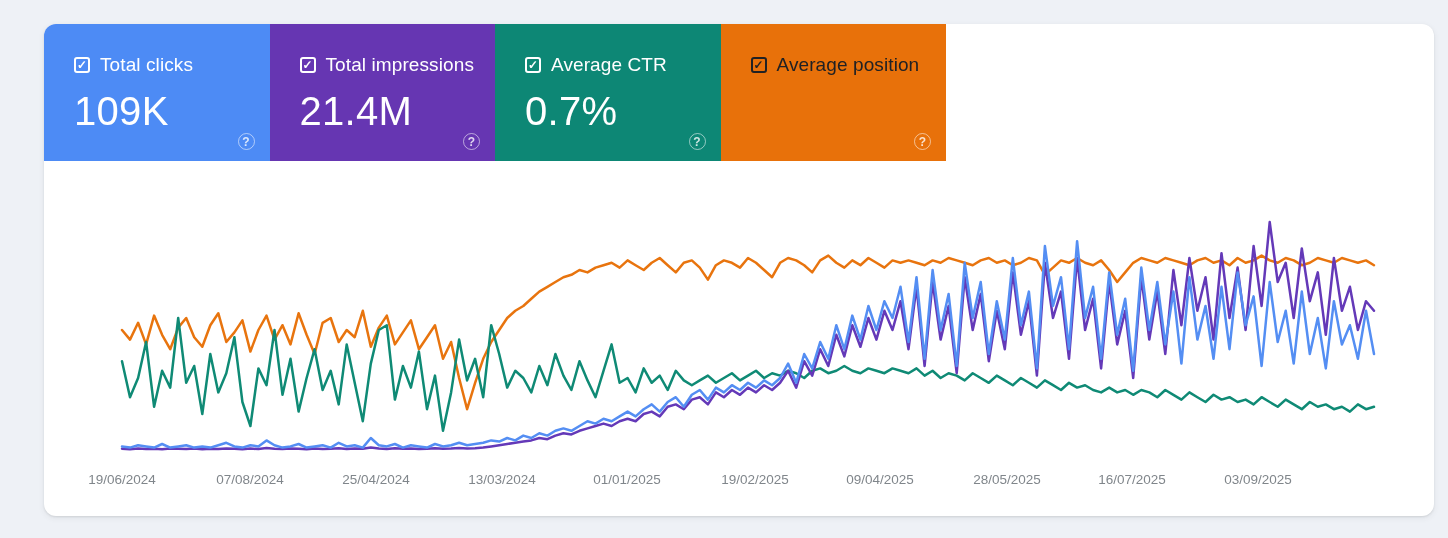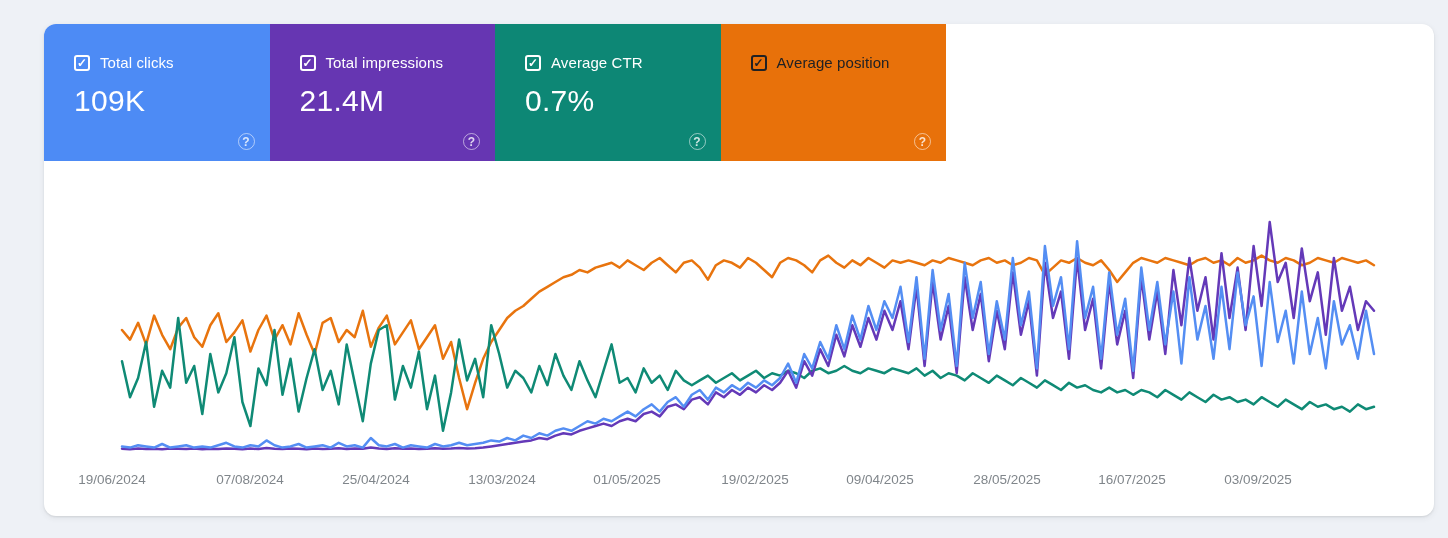--- a/index.html
+++ b/index.html
@@ -16,22 +16,22 @@
     width:225.5px; height:137px; position:relative; padding:30px 18px 0 30px;
     cursor:pointer;
   }
   .card:first-child { border-top-left-radius:12px; }
   .card-head { display:flex; align-items:center; gap:10px; }
   .cbox {
     width:16px; height:16px; border:2px solid currentColor; border-radius:3px;
     display:flex; align-items:center; justify-content:center;
     font-size:12px; font-weight:bold; line-height:1; flex:0 0 auto;
   }
-  .card-label { font-size:15px; letter-spacing:.1px; }
-  .card-value { margin-top:13px; font-size:30px; letter-spacing:.3px; }
+  .card-label { font-size:19px; letter-spacing:.1px; }
+  .card-value { margin-top:13px; font-size:40px; letter-spacing:.3px; }
   .help {
     position:absolute; right:15px; bottom:11px; width:17px; height:17px;
     border:1.5px solid rgba(255,255,255,.55); border-radius:50%;
     color:rgba(255,255,255,.8); font-size:12px; font-weight:bold;
     display:flex; align-items:center; justify-content:center; cursor:pointer;
   }
 
   .chart-wrap { position:absolute; left:0; top:156px; width:1390px; height:280px; }
   .chart-wrap svg { display:block; width:1390px; height:280px; }
 
@@ -88,25 +88,25 @@
   <div class="chart-wrap">
     <svg viewBox="0 0 1390 280" xmlns="http://www.w3.org/2000/svg">
         <polyline points="78.0,150.0 86.0,159.6 94.1,142.8 102.1,164.4 110.1,135.6 118.1,154.8 126.2,169.2 134.2,147.6 142.2,138.0 150.2,157.2 158.3,166.8 166.3,145.2 174.3,133.2 182.3,162.0 190.4,152.4 198.4,140.4 206.4,171.6 214.4,150.0 222.5,135.6 230.5,159.6 238.5,145.2 246.5,164.4 254.6,133.2 262.6,154.8 270.6,174.0 278.6,142.8 286.7,138.0 294.7,162.0 302.7,150.0 310.7,157.2 318.8,130.8 326.8,166.8 334.8,147.6 342.8,135.6 350.9,164.4 358.9,152.4 366.9,140.4 374.9,169.2 383.0,157.2 391.0,145.2 399.0,178.8 407.1,162.0 415.1,198.0 423.1,229.2 431.1,202.8 439.2,178.8 447.2,162.0 455.2,150.0 463.2,138.0 471.3,130.8 479.3,126.0 487.3,118.8 495.3,111.6 503.4,106.8 511.4,102.0 519.4,97.2 527.4,94.8 535.5,90.0 543.5,92.4 551.5,87.6 559.5,85.2 567.6,82.8 575.6,87.6 583.6,80.4 591.6,85.2 599.7,90.0 607.7,82.8 615.7,78.0 623.7,85.2 631.8,92.4 639.8,82.8 647.8,80.4 655.8,87.6 663.9,99.6 671.9,85.2 679.9,80.4 687.9,82.8 696.0,87.6 704.0,78.0 712.0,82.8 720.1,90.0 728.1,97.2 736.1,82.8 744.1,78.0 752.2,80.4 760.2,85.2 768.2,92.4 776.2,80.4 784.3,75.6 792.3,82.8 800.3,87.6 808.3,80.4 816.4,85.2 824.4,78.0 832.4,82.8 840.4,87.6 848.5,80.4 856.5,82.8 864.5,80.4 872.5,82.8 880.6,85.2 888.6,80.4 896.6,82.8 904.6,78.0 912.7,80.4 920.7,82.8 928.7,85.2 936.7,80.4 944.8,78.0 952.8,82.8 960.8,80.4 968.8,85.2 976.9,82.8 984.9,78.0 992.9,80.4 1000.9,94.8 1009.0,87.6 1017.0,80.4 1025.0,82.8 1033.1,78.0 1041.1,82.8 1049.1,85.2 1057.1,80.4 1065.2,90.0 1073.2,102.0 1081.2,92.4 1089.2,82.8 1097.3,78.0 1105.3,80.4 1113.3,82.8 1121.3,78.0 1129.4,80.4 1137.4,82.8 1145.4,85.2 1153.4,80.4 1161.5,78.0 1169.5,82.8 1177.5,80.4 1185.5,85.2 1193.6,78.0 1201.6,82.8 1209.6,80.4 1217.6,75.6 1225.7,80.4 1233.7,82.8 1241.7,78.0 1249.7,80.4 1257.8,85.2 1265.8,82.8 1273.8,78.0 1281.8,80.4 1289.9,82.8 1297.9,78.0 1305.9,80.4 1313.9,82.8 1322.0,80.4 1330.0,85.2" fill="none" stroke="#e8740e" stroke-width="2.5" stroke-linejoin="round" stroke-linecap="round"></polyline>
         <polyline points="78.0,181.2 86.0,217.2 94.1,198.0 102.1,162.0 110.1,226.8 118.1,190.8 126.2,207.6 134.2,138.0 142.2,202.8 150.2,186.0 158.3,234.0 166.3,174.0 174.3,212.4 182.3,193.2 190.4,157.2 198.4,222.0 206.4,246.0 214.4,188.4 222.5,205.2 230.5,150.0 238.5,214.8 246.5,178.8 254.6,231.6 262.6,198.0 270.6,169.2 278.6,210.0 286.7,190.8 294.7,224.4 302.7,164.4 310.7,202.8 318.8,241.2 326.8,183.6 334.8,150.0 342.8,145.2 350.9,219.6 358.9,186.0 366.9,207.6 374.9,171.6 383.0,229.2 391.0,195.6 399.0,250.8 407.1,212.4 415.1,159.6 423.1,200.4 431.1,178.8 439.2,217.2 447.2,145.2 455.2,174.0 463.2,207.6 471.3,190.8 479.3,198.0 487.3,212.4 495.3,186.0 503.4,205.2 511.4,174.0 519.4,195.6 527.4,210.0 535.5,181.2 543.5,200.4 551.5,217.2 559.5,190.8 567.6,164.4 575.6,202.8 583.6,198.0 591.6,212.4 599.7,188.4 607.7,202.8 615.7,195.6 623.7,210.0 631.8,190.8 639.8,200.4 647.8,205.2 655.8,200.4 663.9,195.6 671.9,202.8 679.9,198.0 687.9,193.2 696.0,200.4 704.0,195.6 712.0,190.8 720.1,198.0 728.1,193.2 736.1,195.6 744.1,190.8 752.2,193.2 760.2,198.0 768.2,190.8 776.2,188.4 784.3,193.2 792.3,190.8 800.3,186.0 808.3,190.8 816.4,193.2 824.4,188.4 832.4,190.8 840.4,193.2 848.5,188.4 856.5,190.8 864.5,193.2 872.5,188.4 880.6,195.6 888.6,190.8 896.6,198.0 904.6,193.2 912.7,195.6 920.7,200.4 928.7,193.2 936.7,198.0 944.8,202.8 952.8,195.6 960.8,200.4 968.8,205.2 976.9,198.0 984.9,202.8 992.9,207.6 1000.9,200.4 1009.0,205.2 1017.0,210.0 1025.0,202.8 1033.1,207.6 1041.1,205.2 1049.1,210.0 1057.1,212.4 1065.2,207.6 1073.2,212.4 1081.2,210.0 1089.2,214.8 1097.3,210.0 1105.3,212.4 1113.3,217.2 1121.3,210.0 1129.4,214.8 1137.4,219.6 1145.4,212.4 1153.4,217.2 1161.5,222.0 1169.5,214.8 1177.5,219.6 1185.5,217.2 1193.6,222.0 1201.6,219.6 1209.6,224.4 1217.6,217.2 1225.7,222.0 1233.7,226.8 1241.7,219.6 1249.7,224.4 1257.8,229.2 1265.8,222.0 1273.8,226.8 1281.8,224.4 1289.9,229.2 1297.9,226.8 1305.9,231.6 1313.9,224.4 1322.0,229.2 1330.0,226.8" fill="none" stroke="#0f8a75" stroke-width="2.5" stroke-linejoin="round" stroke-linecap="round"></polyline>
         <polyline points="78.0,268.8 86.0,269.3 94.1,268.6 102.1,269.0 110.1,268.8 118.1,269.3 126.2,268.6 134.2,268.8 142.2,269.0 150.2,268.6 158.3,269.3 166.3,268.8 174.3,269.0 182.3,268.6 190.4,268.8 198.4,269.3 206.4,268.6 214.4,269.0 222.5,268.1 230.5,268.8 238.5,269.0 246.5,268.6 254.6,268.8 262.6,269.3 270.6,268.6 278.6,269.0 286.7,268.8 294.7,268.3 302.7,269.0 310.7,268.6 318.8,268.8 326.8,267.6 334.8,268.6 342.8,269.0 350.9,268.3 358.9,268.8 366.9,268.6 374.9,269.0 383.0,268.8 391.0,268.3 399.0,268.8 407.1,268.6 415.1,268.1 423.1,268.6 431.1,268.3 439.2,267.6 447.2,266.4 455.2,265.2 463.2,264.0 471.3,262.8 479.3,261.6 487.3,260.4 495.3,258.0 503.4,259.2 511.4,255.6 519.4,253.2 527.4,254.4 535.5,250.8 543.5,248.4 551.5,246.0 559.5,243.6 567.6,246.0 575.6,241.2 583.6,238.8 591.6,241.2 599.7,234.0 607.7,231.6 615.7,236.4 623.7,226.8 631.8,224.4 639.8,229.2 647.8,219.6 655.8,217.2 663.9,224.4 671.9,212.4 679.9,217.2 687.9,210.0 696.0,214.8 704.0,207.6 712.0,212.4 720.1,205.2 728.1,210.0 736.1,202.8 744.1,190.8 752.2,207.6 760.2,181.2 768.2,195.6 776.2,169.2 784.3,186.0 792.3,154.8 800.3,176.4 808.3,145.2 816.4,166.8 824.4,138.0 832.4,159.6 840.4,130.8 848.5,150.0 856.5,121.2 864.5,169.2 872.5,106.8 880.6,186.0 888.6,102.0 896.6,159.6 904.6,126.0 912.7,193.2 920.7,97.2 928.7,150.0 936.7,114.0 944.8,181.2 952.8,130.8 960.8,169.2 968.8,92.4 976.9,154.8 984.9,121.2 992.9,195.6 1000.9,82.8 1009.0,138.0 1017.0,111.6 1025.0,178.8 1033.1,78.0 1041.1,150.0 1049.1,118.8 1057.1,188.4 1065.2,102.0 1073.2,164.4 1081.2,130.8 1089.2,198.0 1097.3,97.2 1105.3,159.6 1113.3,111.6 1121.3,174.0 1129.4,90.0 1137.4,145.2 1145.4,78.0 1153.4,130.8 1161.5,97.2 1169.5,159.6 1177.5,73.2 1185.5,138.0 1193.6,87.6 1201.6,150.0 1209.6,66.0 1217.6,126.0 1225.7,42.0 1233.7,102.0 1241.7,82.8 1249.7,138.0 1257.8,68.4 1265.8,121.2 1273.8,92.4 1281.8,154.8 1289.9,78.0 1297.9,130.8 1305.9,106.8 1313.9,150.0 1322.0,121.2 1330.0,130.8" fill="none" stroke="#6439b8" stroke-width="2.5" stroke-linejoin="round" stroke-linecap="round"></polyline>
         <polyline points="78.0,266.4 86.0,267.6 94.1,265.2 102.1,266.4 110.1,267.6 118.1,264.0 126.2,267.6 134.2,266.4 142.2,265.2 150.2,267.6 158.3,266.4 166.3,267.6 174.3,265.2 182.3,262.8 190.4,266.4 198.4,267.6 206.4,265.2 214.4,266.4 222.5,260.4 230.5,265.2 238.5,267.6 246.5,266.4 254.6,264.0 262.6,267.6 270.6,266.4 278.6,265.2 286.7,267.6 294.7,262.8 302.7,266.4 310.7,265.2 318.8,267.6 326.8,258.0 334.8,265.2 342.8,266.4 350.9,264.0 358.9,267.6 366.9,265.2 374.9,266.4 383.0,267.6 391.0,264.0 399.0,266.4 407.1,265.2 415.1,262.8 423.1,265.2 431.1,264.0 439.2,262.8 447.2,260.4 455.2,261.6 463.2,258.0 471.3,260.4 479.3,255.6 487.3,258.0 495.3,253.2 503.4,255.6 511.4,250.8 519.4,248.4 527.4,250.8 535.5,246.0 543.5,241.2 551.5,243.6 559.5,238.8 567.6,241.2 575.6,236.4 583.6,231.6 591.6,236.4 599.7,229.2 607.7,224.4 615.7,231.6 623.7,222.0 631.8,217.2 639.8,226.8 647.8,214.8 655.8,210.0 663.9,219.6 671.9,207.6 679.9,212.4 687.9,205.2 696.0,210.0 704.0,202.8 712.0,207.6 720.1,200.4 728.1,205.2 736.1,198.0 744.1,183.6 752.2,202.8 760.2,174.0 768.2,188.4 776.2,162.0 784.3,178.8 792.3,145.2 800.3,169.2 808.3,135.6 816.4,159.6 824.4,126.0 832.4,150.0 840.4,121.2 848.5,138.0 856.5,106.8 864.5,162.0 872.5,97.2 880.6,178.8 888.6,90.0 896.6,150.0 904.6,114.0 912.7,186.0 920.7,82.8 928.7,138.0 936.7,102.0 944.8,174.0 952.8,121.2 960.8,159.6 968.8,78.0 976.9,145.2 984.9,111.6 992.9,188.4 1000.9,66.0 1009.0,126.0 1017.0,97.2 1025.0,169.2 1033.1,61.2 1041.1,138.0 1049.1,106.8 1057.1,178.8 1065.2,92.4 1073.2,154.8 1081.2,118.8 1089.2,190.8 1097.3,87.6 1105.3,150.0 1113.3,102.0 1121.3,164.4 1129.4,111.6 1137.4,183.6 1145.4,97.2 1153.4,159.6 1161.5,126.0 1169.5,178.8 1177.5,106.8 1185.5,169.2 1193.6,92.4 1201.6,145.2 1209.6,116.4 1217.6,186.0 1225.7,102.0 1233.7,162.0 1241.7,130.8 1249.7,183.6 1257.8,111.6 1265.8,174.0 1273.8,138.0 1281.8,188.4 1289.9,121.2 1297.9,164.4 1305.9,145.2 1313.9,178.8 1322.0,130.8 1330.0,174.0" fill="none" stroke="#548ef3" stroke-width="2.5" stroke-linejoin="round" stroke-linecap="round"></polyline>
       </svg>
   </div>
 
   <div class="xlabels">
-    <span style="left:68px">19/06/2024</span>
+    <span style="left:78px">19/06/2024</span>
     <span style="left:206px">07/08/2024</span>
     <span style="left:332px">25/04/2024</span>
     <span style="left:458px">13/03/2024</span>
-    <span style="left:583px">01/05/2025</span>
+    <span style="left:583px">01/01/2025</span>
     <span style="left:711px">19/02/2025</span>
     <span style="left:836px">09/04/2025</span>
     <span style="left:963px">28/05/2025</span>
     <span style="left:1088px">16/07/2025</span>
     <span style="left:1214px">03/09/2025</span>
   </div>
 
 </div>
 
 </body></html>

